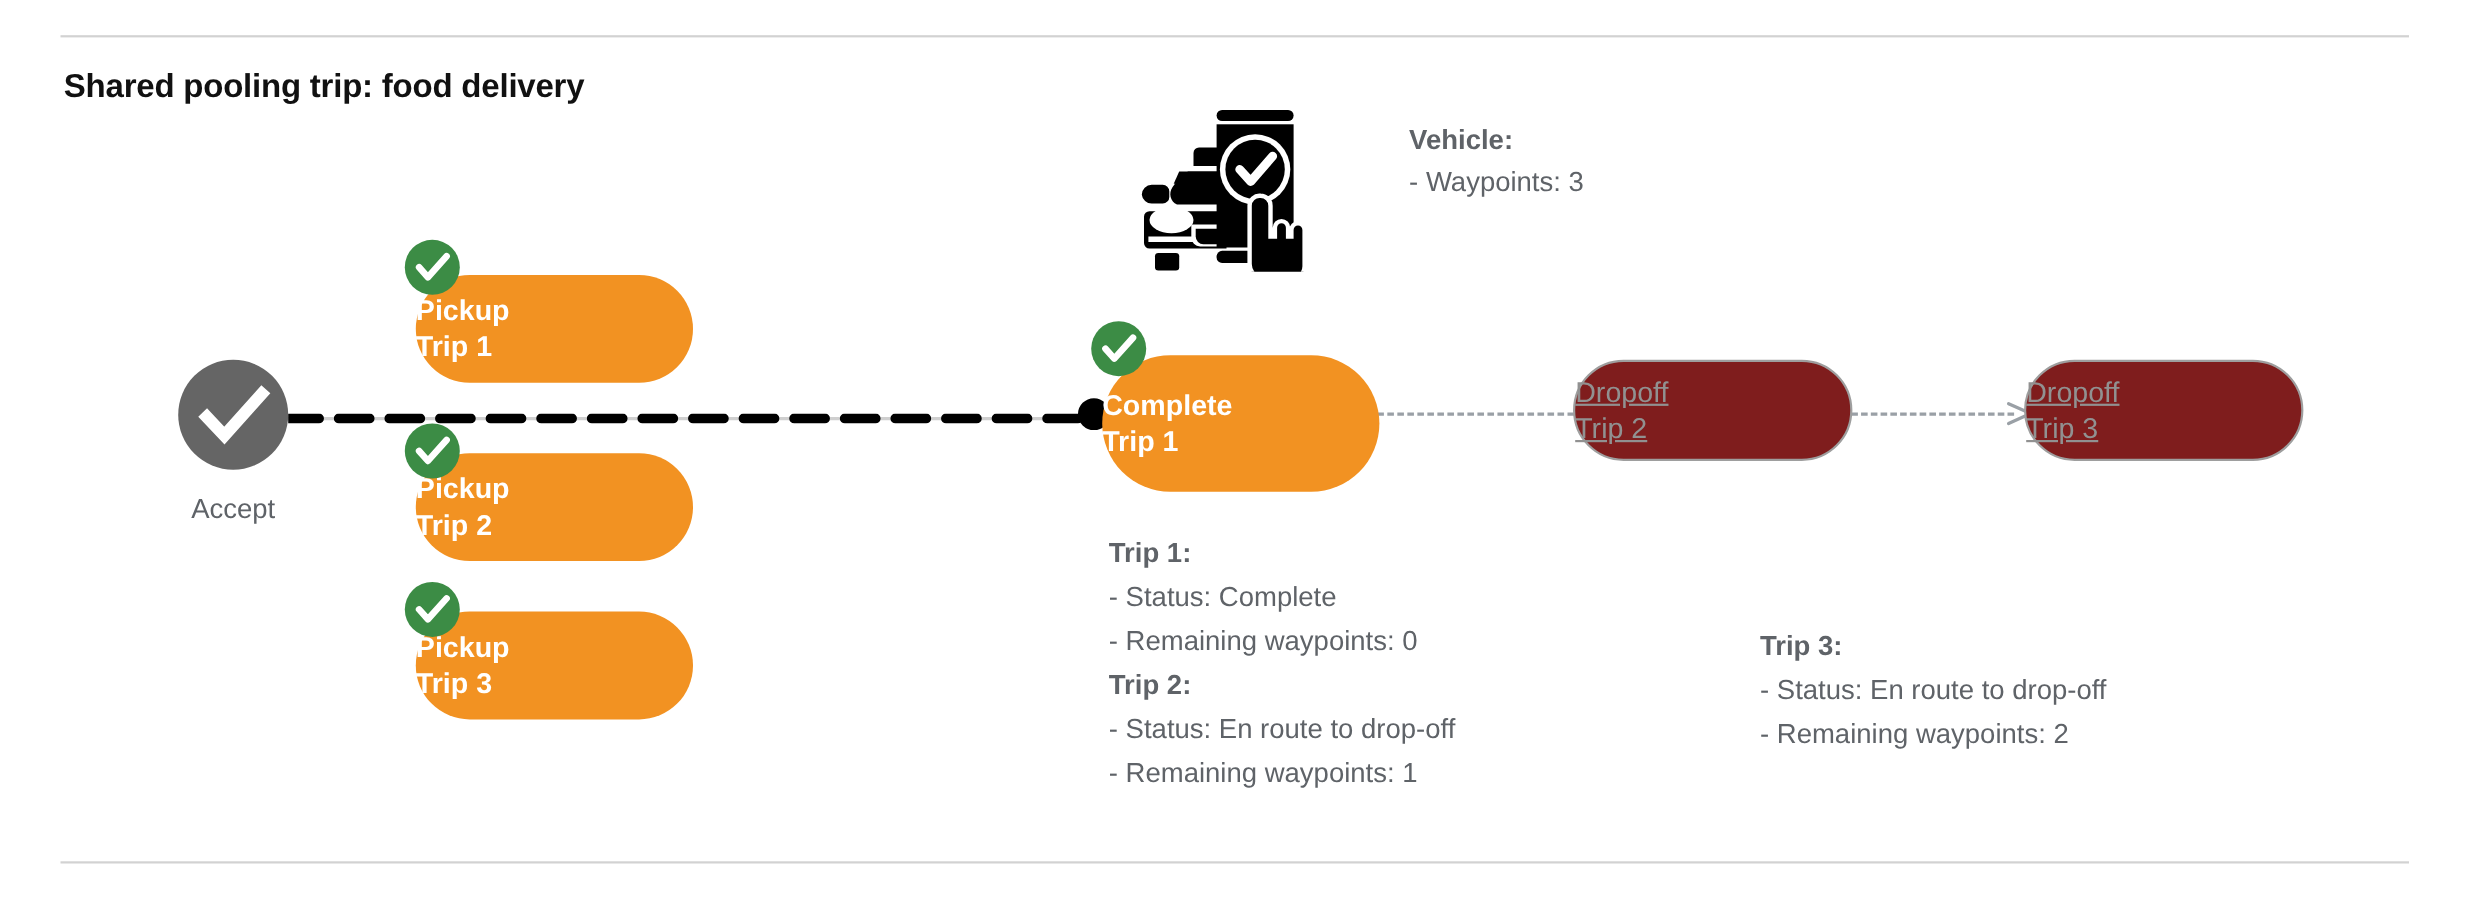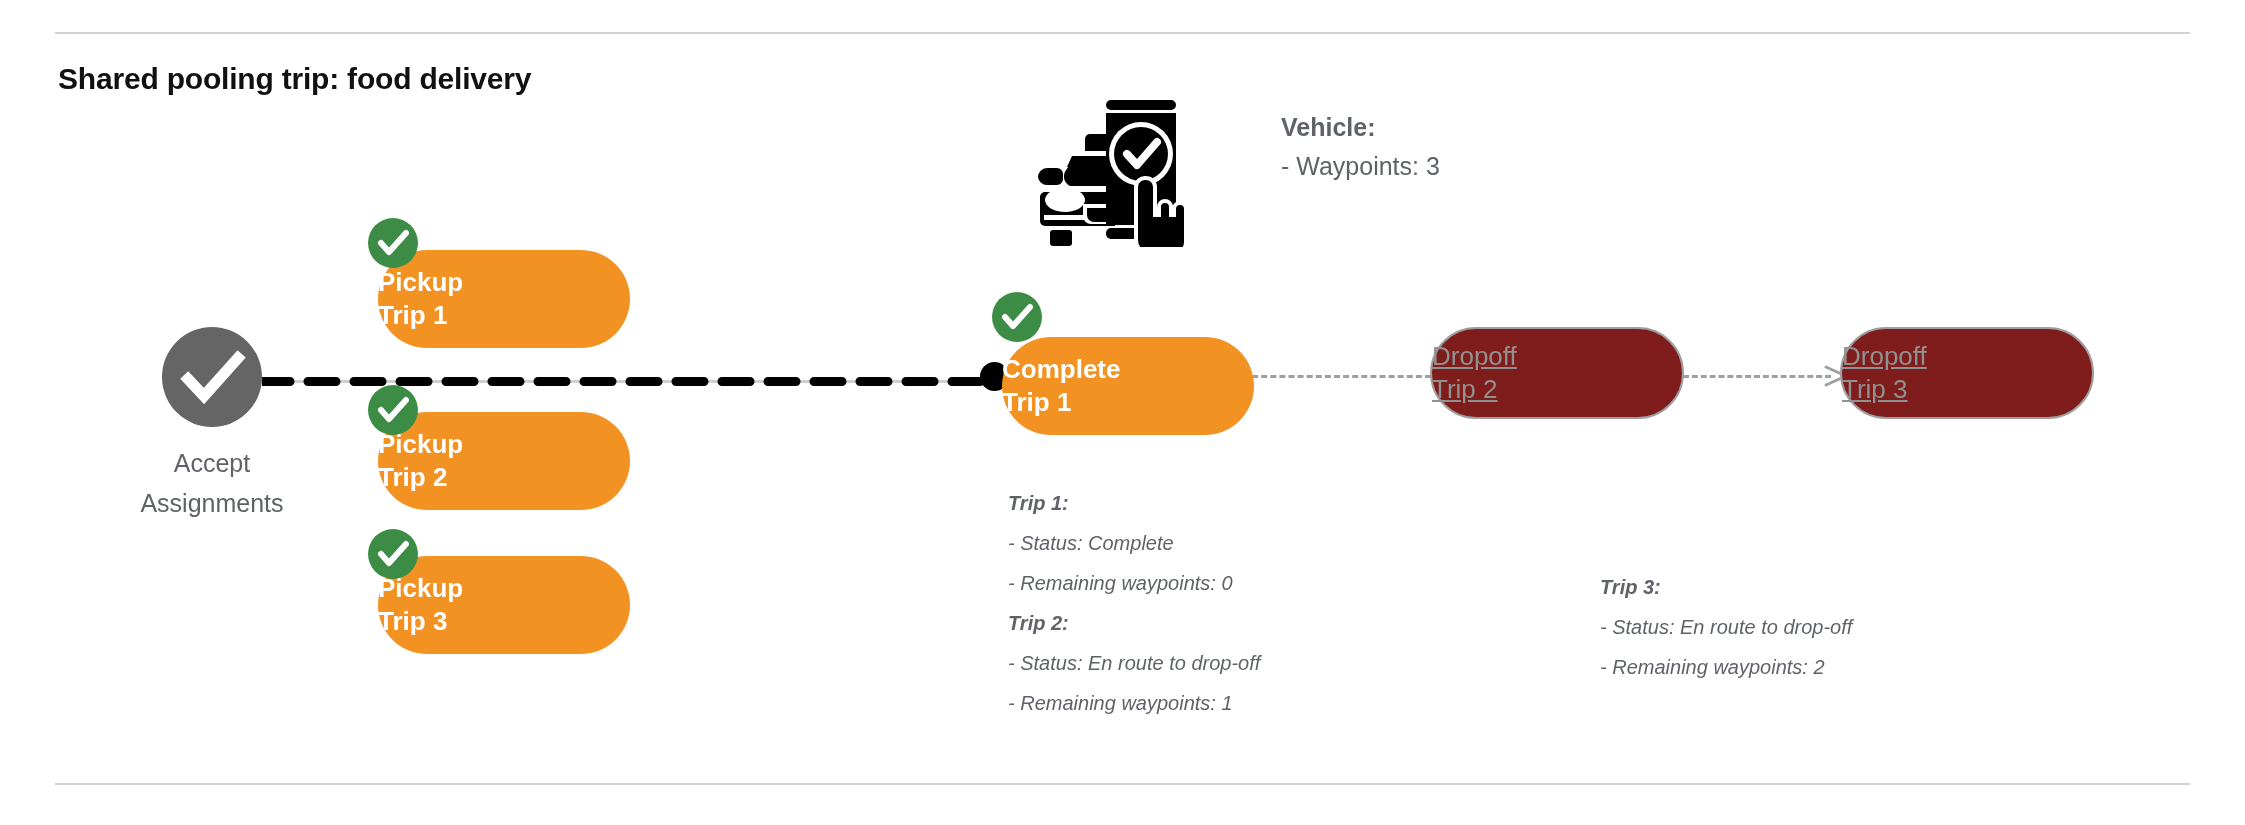--- a/index.html
+++ b/index.html
@@ -147,21 +147,21 @@
     background: #7f1d1d;
     border: 2px solid #9e9e9e;
     color: #919191;
     font-weight: normal;
     text-decoration: underline;
   }
 
   .pickup1   { left: 378px;  top: 250px; width: 252px; height: 98px; }
   .pickup2   { left: 378px;  top: 412px; width: 252px; height: 98px; }
   .pickup3   { left: 378px;  top: 556px; width: 252px; height: 98px; }
-  .complete1 { left: 1002px; top: 337px; width: 252px; height: 98px; }
+  .complete1 { left: 1002px; top: 323px; width: 252px; height: 124px; }
   .dropoff2  { left: 1430px; top: 327px; width: 254px; height: 92px; }
   .dropoff3  { left: 1840px; top: 327px; width: 254px; height: 92px; }
 
   
   .badge-check {
     position: absolute;
     width: 50px;
     height: 50px;
     border-radius: 50%;
     background: #3C8C45;
@@ -170,25 +170,24 @@
     justify-content: center;
   }
   .b-p1 { left: 368px;  top: 218px; }
   .b-p2 { left: 368px;  top: 385px; }
   .b-p3 { left: 368px;  top: 529px; }
   .b-c1 { left: 992px;  top: 292px; }
 
   
   .detail-block {
     position: absolute;
-    font-size: 20px;
+    font-size: 25px;
     color: #5f6368;
     line-height: 40px;
     white-space: nowrap;
-    font-style: italic;
   }
   .detail-block .hdr { font-weight: bold; }
   .trip12 { left: 1008px; top: 483px; }
   .trip3  { left: 1600px; top: 567px; }
 </style>
 </head>
 <body>
 
 <div id="slide">
 
@@ -232,21 +231,20 @@
 
   <div class="accept-node">
     <div class="accept-circle">
       <svg width="100" height="100" viewBox="0 0 100 100" style="position:absolute;left:0;top:0;">
         <path d="M26 52 l16 17 l34 -38" stroke="#ffffff" stroke-width="11" fill="none" stroke-linecap="square" stroke-linejoin="miter"></path>
       </svg>
     </div>
   </div>
   <div class="accept-label">
     <div>Accept</div>
-    <div>Assignments</div>
   </div>
 
   <div class="dashed-main">
     <svg width="740" height="9" viewBox="0 0 740 9" preserveAspectRatio="none">
       <line x1="0" y1="4.5" x2="740" y2="4.5" stroke="#cfcfcf" stroke-width="3"></line>
       <line x1="0" y1="4.5" x2="740" y2="4.5" stroke="#000000" stroke-width="9" stroke-dasharray="28 18" stroke-linecap="round"></line>
     </svg>
   </div>
   <div class="dot-joint"></div>
 

